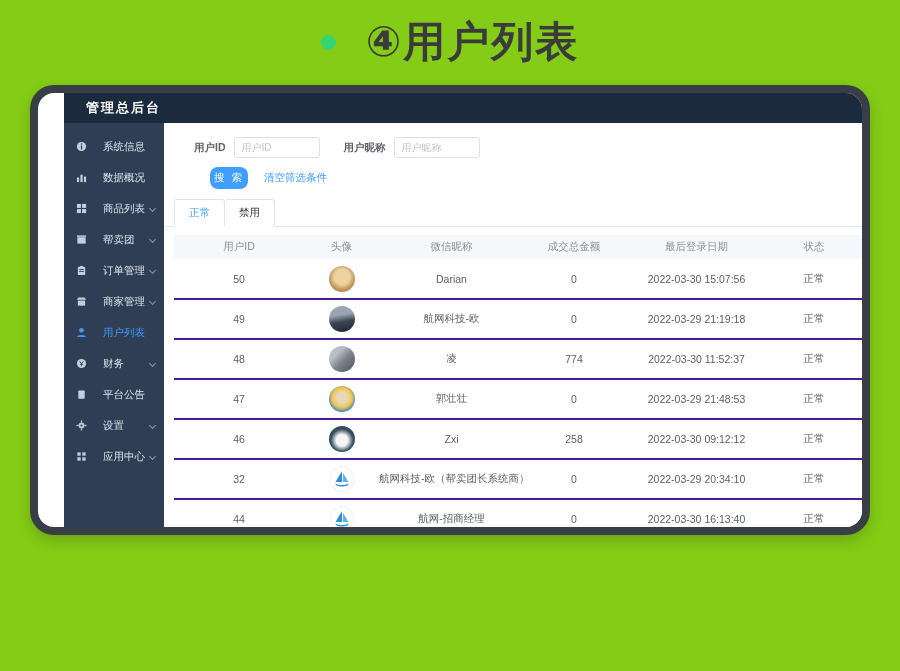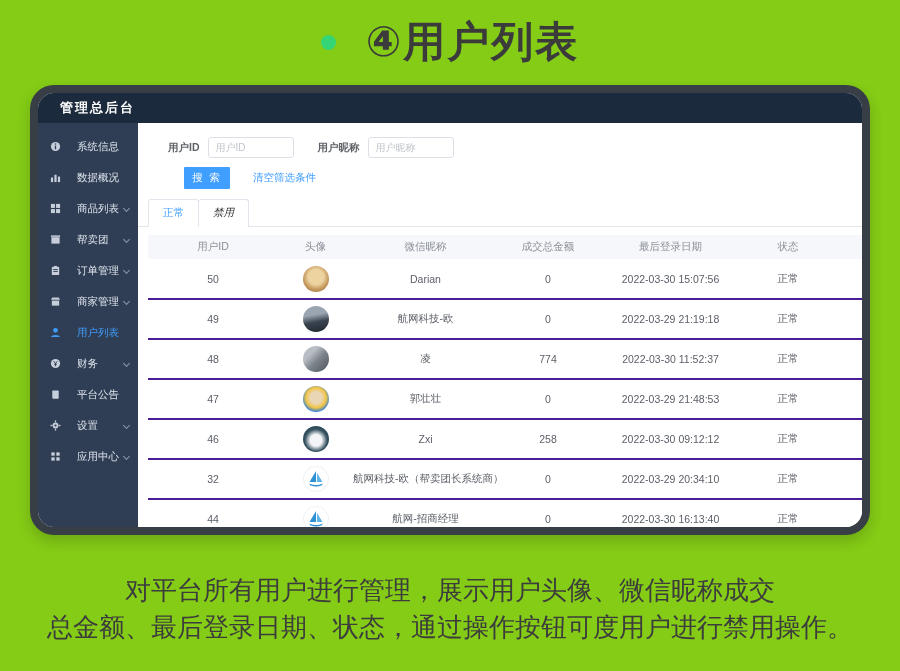--- a/index.html
+++ b/index.html
@@ -11,21 +11,21 @@
   .title-row { position:absolute; top:14px; left:0; width:100%; height:56px;
     display:flex; align-items:center; justify-content:center; gap:30px; }
   .green-dot { width:15px; height:15px; border-radius:50%; background:#35d475; flex:0 0 auto; }
   .page-title { font-size:42px; font-weight:700; color:#3b3b3b; letter-spacing:2px; }
 
   
   .frame { position:absolute; left:30px; top:85px; width:840px; height:450px;
     background:#383e45; border-radius:24px; padding:8px;
     box-shadow:0 6px 14px rgba(0,0,0,0.18); }
   .frame-inner { width:100%; height:100%; border-radius:16px; overflow:hidden;
-    background:#fff; display:flex; flex-direction:column; }
+    background:#fff; display:flex; flex-direction:column;padding-left:26px; }
 
   .topbar { height:30px; background:#1b2a3c; display:flex; align-items:center; flex:0 0 auto; }
   .brand { color:#ffffff; font-size:13px; font-weight:700; letter-spacing:2px; padding-left:22px; }
 
   .body-row { flex:1; display:flex; overflow:hidden; }
 
   
   .sidebar { width:100px; background:#2f3e54; flex:0 0 auto; padding-top:8px; }
   .side-item { position:relative; height:31px; display:flex; align-items:center;
     padding-left:12px; gap:16px; font-size:10.5px; color:#dde3ec; cursor:pointer; white-space:nowrap; }
@@ -37,30 +37,30 @@
   
   .content { flex:1; background:#fff; overflow:hidden; position:relative; }
   .filters { padding:14px 0 0 30px; }
   .filter-row { display:flex; align-items:center; }
   .flabel { font-size:10.5px; font-weight:700; color:#5f6368; margin-right:8px; }
   .finput { width:86px; height:21px; border:1px solid #dcdfe6; border-radius:3px;
     font-size:10px; padding:0 7px; color:#606266; outline:none; }
   .finput::placeholder { color:#c0c4cc; }
   .gap2 { margin-left:24px; }
   .filter-row2 { margin-top:9px; padding-left:16px; display:flex; align-items:center; }
-  .search-btn { width:46px; height:22px; background:#409EFF; color:#fff; border:none;
-    border-radius:1px; font-size:10.5px; letter-spacing:2px; cursor:pointer;
-    font-family:Liberation Serif, serif; }
-  .clear-link { margin-left:23px; font-size:10.5px; color:#409EFF; cursor:pointer; text-decoration:none; }
+  .search-btn { width:38px; height:22px; background:#409EFF; color:#fff; border:none;
+    border-radius:8px; font-size:10.5px; letter-spacing:2px; cursor:pointer;
+    font-family:Liberation Sans, sans-serif; }
+  .clear-link { margin-left:16px; font-size:10.5px; color:#409EFF; cursor:pointer; text-decoration:none; }
 
   
   .tabs { margin-top:10px; padding-left:10px; display:flex; border-bottom:1px solid #e2e6ec; }
   .tab { padding:6px 14px; font-size:10.5px; color:#303133; border:1px solid #e2e6ec;
     border-bottom:none; border-radius:3px 3px 0 0; background:#fff; cursor:pointer; margin-bottom:-1px; }
-  .tab + .tab { border-left:none;font-style:italic; }
+  .tab + .tab { border-left:none; }
   .tab.active { color:#409EFF; border-bottom:1px solid #fff; }
 
   
   .tablewrap { margin:8px 0 0 10px; width:780px; }
   table { border-collapse:collapse; table-layout:fixed; width:770px;
     font-size:10.5px; color:#5a5e66; text-align:center; }
   thead th { background:#f6f7fa; color:#8a8f99; font-weight:400; height:24px;
     font-size:10.5px; white-space:nowrap; overflow:hidden; }
   tbody td { height:40px; border-bottom:2px solid #4c1d95; white-space:nowrap; overflow:hidden; }
   .avatar { width:26px; height:26px; border-radius:50%; margin:0 auto; position:relative; overflow:hidden; }
@@ -346,18 +346,14 @@
                   </tr>
                 </tbody>
             </table>
           </div>
         </main>
       </div>
 
     </div>
   </div>
 
-  <p class="caption">
-    <span>对平台所有用户进行管理，展示用户头像、微信昵称成交</span><br>
-    <span>总金额、最后登录日期、状态，通过操作按钮可度用户进行禁用操作。</span>
-  </p>
 
 </div>
 
 </body></html>

